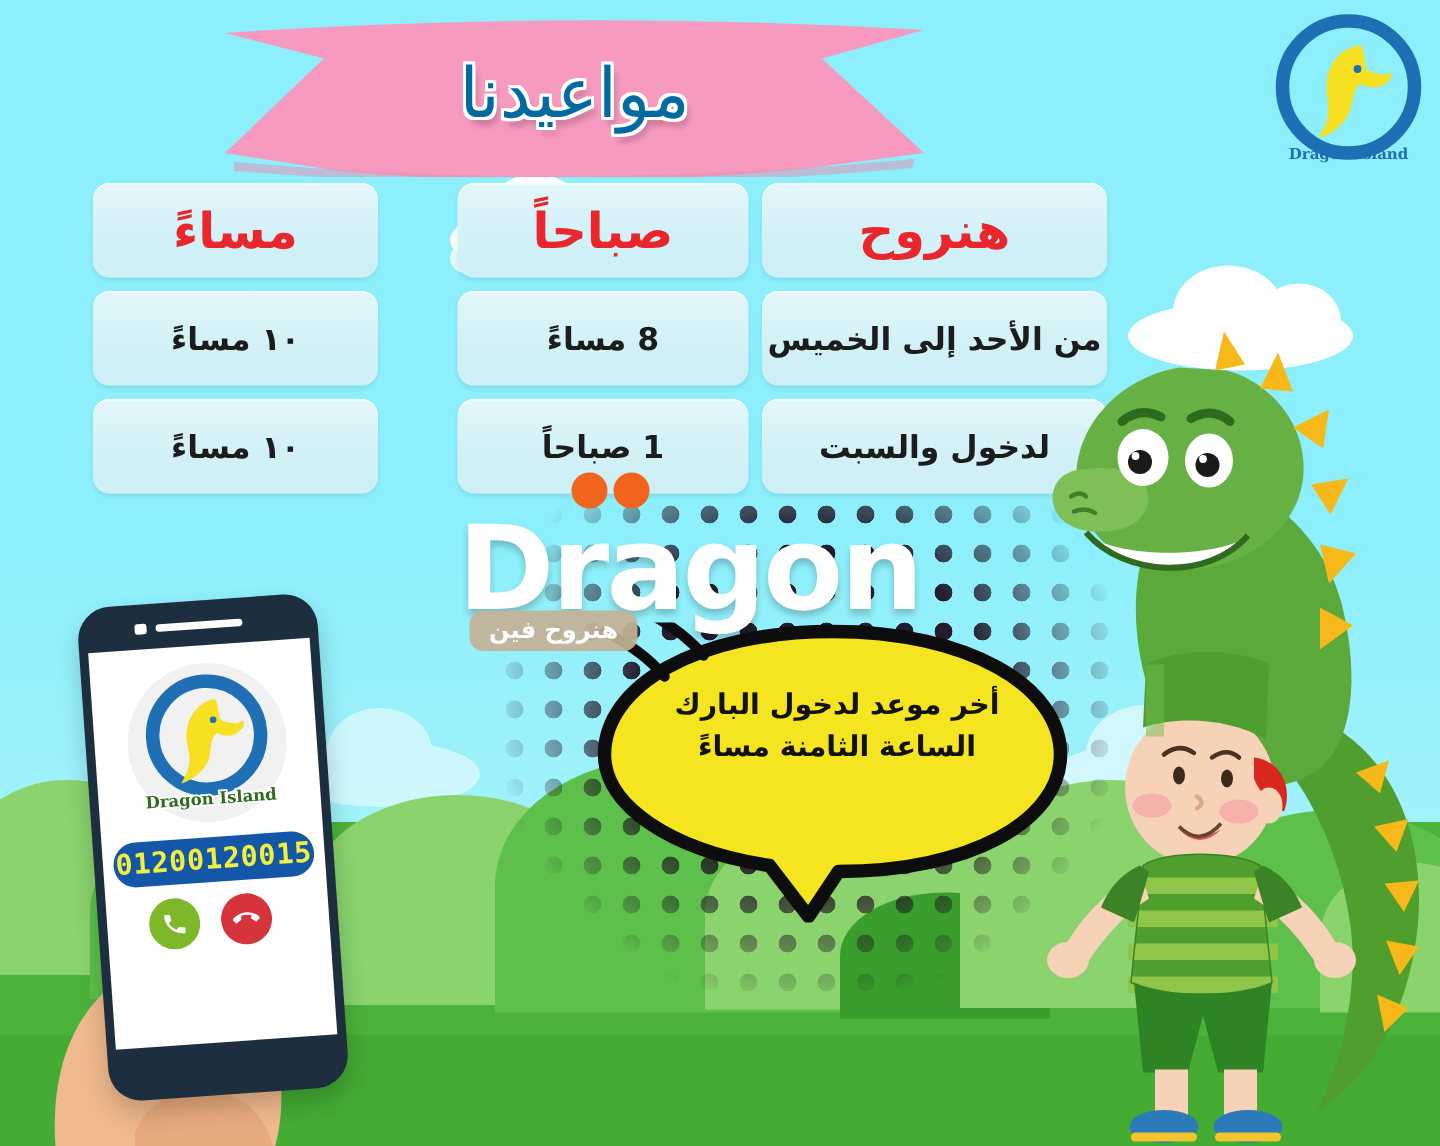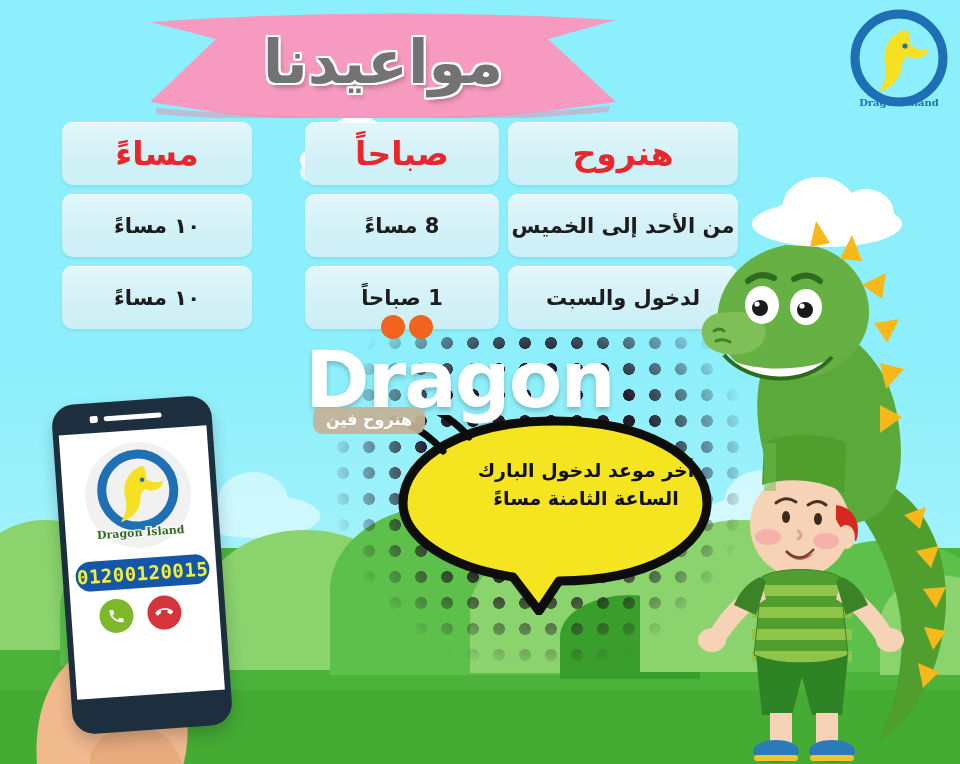--- a/index.html
+++ b/index.html
@@ -30,21 +30,21 @@
             -webkit-mask-image:radial-gradient(ellipse at 50% 40%,#000 0%,#000 38%,transparent 72%);
             mask-image:radial-gradient(ellipse at 50% 40%,#000 0%,#000 38%,transparent 72%);
             opacity:.92;}
 
   
   .ribbon{position:absolute;left:148px;top:6px;width:470px;height:112px;}
   .ribbon svg{display:block;}
   .ribbon-title{
      position:absolute;left:0;top:0;width:470px;height:112px;
      display:flex;align-items:center;justify-content:center;
-     color:#737373;font-size:60px;font-weight:bold;direction:rtl;
+     color:#0369a1;font-size:46px;font-weight:normal;direction:rtl;
      text-shadow:
         -2px 0 #fff, 2px 0 #fff, 0 -2px #fff, 0 2px #fff,
         -2px -2px #fff, 2px -2px #fff, -2px 2px #fff, 2px 2px #fff,
         3px 5px 4px rgba(0,0,0,.22);
      letter-spacing:1px;
   }
 
   
   .table{position:absolute;left:38px;top:122px;width:700px;direction:rtl;}
   .row{display:flex;gap:9px;margin-bottom:9px;}
@@ -79,21 +79,21 @@
   .call-accept{left:28px;background:#7cb829;}
   .call-decline{left:76px;background:#d5353a;}
   .hand{position:absolute;left:30px;top:545px;width:230px;height:230px;}
 
   
   .logo-tr{position:absolute;left:845px;top:8px;width:108px;height:108px;}
 
   
   .bubble-wrap{position:absolute;left:385px;top:415px;width:340px;height:200px;}
   .bubble-text{position:absolute;left:60px;top:42px;width:226px;
-     text-align:center;direction:rtl;color:#111;font-size:19px;line-height:1.45;font-weight:600;margin-left:28px;}
+     text-align:center;direction:rtl;color:#111;font-size:19px;line-height:1.45;font-weight:600;}
 
   
   .wm{position:absolute;left:305px;top:335px;width:340px;height:110px;}
   .wm-word{position:absolute;left:0;top:0;font-size:78px;font-weight:bold;color:#fff;
       font-family:"DejaVu Sans","Liberation Sans",sans-serif;letter-spacing:-2px;
       text-shadow:0 3px 5px rgba(0,0,0,.22);direction:ltr;}
   .wm-dot{position:absolute;width:24px;height:24px;border-radius:50%;background:#f0641e;}
   .wm-tag{position:absolute;left:8px;top:72px;padding:3px 13px 5px;border-radius:9px;
       background:rgba(196,178,150,.92);color:#fff;font-size:16px;direction:rtl;font-weight:700;}
 

